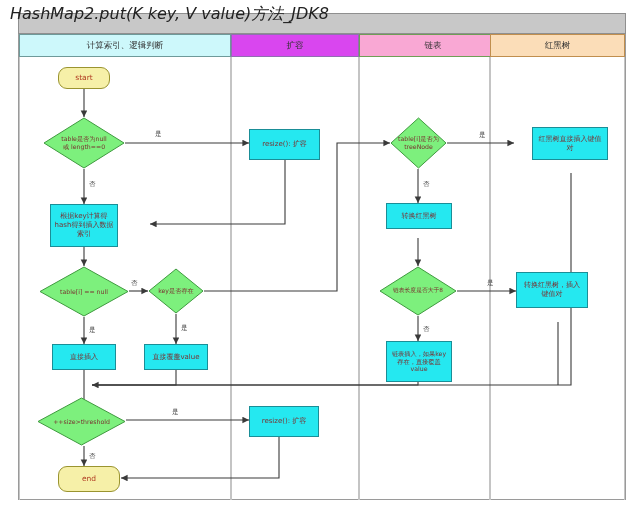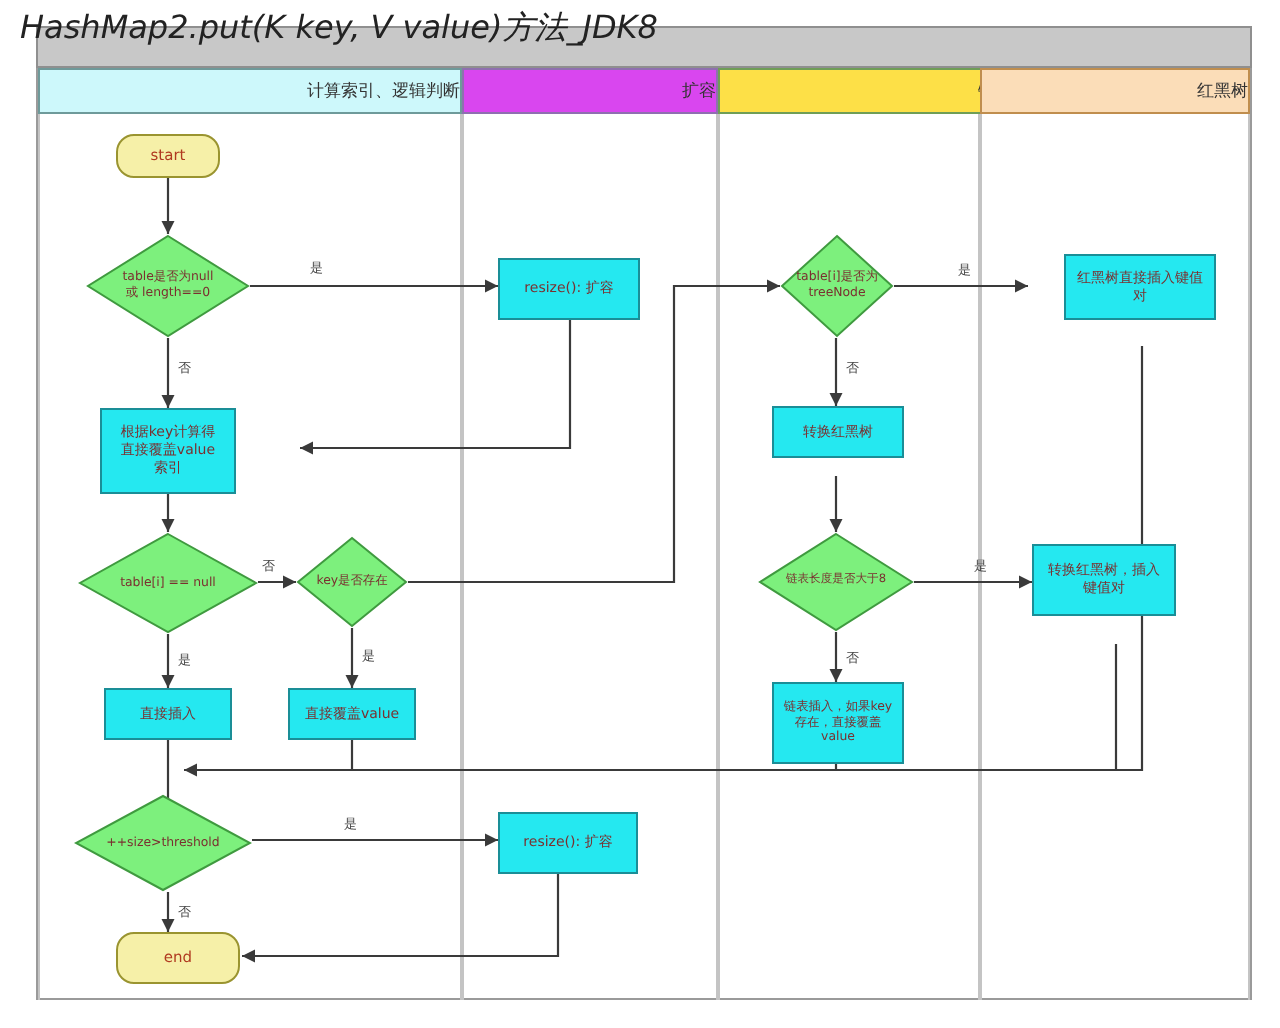--- a/index.html
+++ b/index.html
@@ -47,21 +47,21 @@
   }
   
   .lane-head {
     position: absolute;
     top: 34px;
     height: 23px;
     box-sizing: border-box;
     border: 1px solid #6e9a9a;
     display: flex;
     align-items: center;
-    justify-content: flex-end;
+    justify-content: center;
     font-size: 8.5px;
     color: #333333;
   }
   .lane-body {
     position: absolute;
     top: 57px;
     height: 443px;
     box-sizing: border-box;
     border-left: 1px solid #c4c4c4;
     border-right: 1px solid #c4c4c4;
@@ -139,21 +139,21 @@
 
   <div class="title-bar"></div>
   <div class="title-text">HashMap2.put(K key, V value)方法_JDK8</div>
 
   <div class="lane-head" style="left:19px; width:212px; background:#cdf8fb;">
     <span>计算索引、逻辑判断</span>
   </div>
   <div class="lane-head" style="left:231px; width:128px; background:#d946ef; border-color:#8f6fb0;">
     <span>扩容</span>
   </div>
-  <div class="lane-head" style="left:359px; width:148px; background:#fde047; border-color:#6f9e56;">
+  <div class="lane-head" style="left:359px; width:148px; background:#f9a8d4; border-color:#6f9e56;">
     <span>链表</span>
   </div>
   <div class="lane-head" style="left:490px; width:135px; background:#fbddb8; border-color:#c08e4e;">
     <span>红黑树</span>
   </div>
 
   <div class="lane-body" style="left:19px; width:212px;"></div>
   <div class="lane-body" style="left:231px; width:128px;"></div>
   <div class="lane-body" style="left:359px; width:131px;"></div>
   <div class="lane-body" style="left:490px; width:135px;"></div>
@@ -230,21 +230,21 @@
     </svg>
     <div class="diamond-label" style="white-space:pre-line;">table是否为null
 或 length==0</div>
   </div>
 
   <div class="node proc" style="left:249px; top:129px; width:71px; height:31px;">
     <span>resize(): 扩容</span>
   </div>
 
   <div class="node proc" style="left:50px; top:204px; width:68px; height:43px; white-space:pre-line;">根据key计算得
-直接覆盖value
+hash得到插入数据
 索引</div>
 
   <div class="diamond-wrap" style="left:39px; top:266px; width:90px; height:51px;">
     <svg class="diamond-shape" viewBox="0 0 90 51">
       <polygon points="45,1 89,25.5 45,50 1,25.5" fill="#7df07d" stroke="#3f9a3f" stroke-width="1"></polygon>
     </svg>
     <div class="diamond-label">table[i] == null</div>
   </div>
 
   <div class="diamond-wrap" style="left:148px; top:268px; width:56px; height:46px;">

